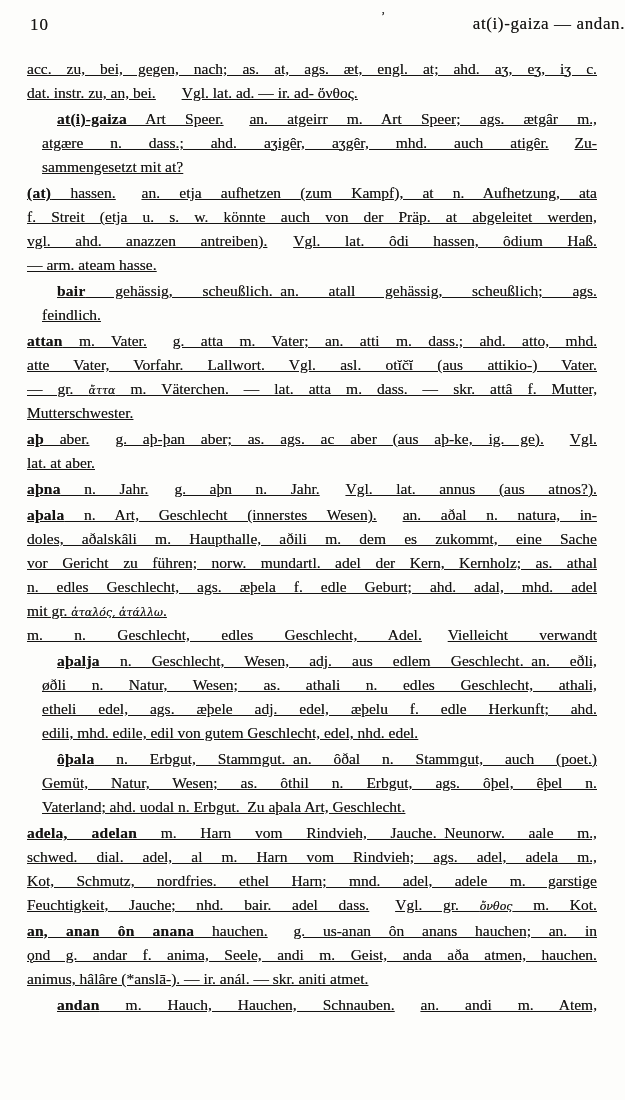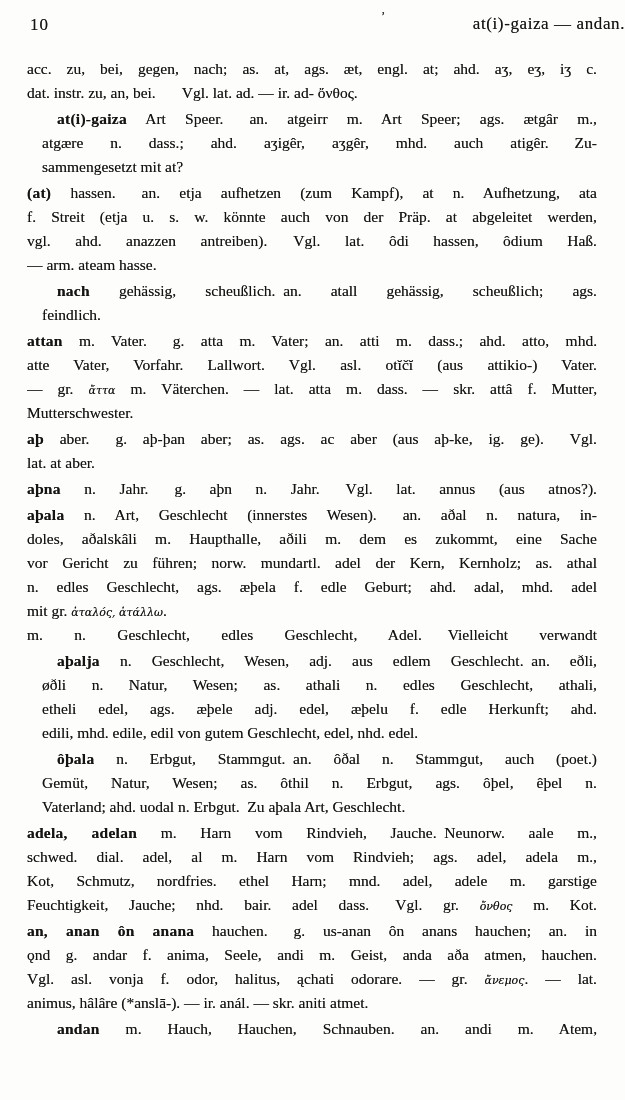--- a/index.html
+++ b/index.html
@@ -10,21 +10,21 @@
     font-family:"Liberation Serif","DejaVu Serif",serif;
     color:#151413;
     overflow:hidden;
     text-shadow:0 0 .45px rgba(20,18,16,.6);
   }
   .header{position:absolute;top:14px;left:0;right:0;height:26px;font-size:17px;}
   .page-num{position:absolute;left:30px;top:1px;letter-spacing:1px;}
   .running-title{text-align:right;letter-spacing:.6px;}
   .stray{position:absolute;left:381px;top:-6px;font-size:13px;color:#2a2a2a;}
   .content{position:absolute;left:27px;top:57px;width:570px;}
-  .entry{margin-top:2px;}
+  .entry{margin-top:2px;text-decoration:underline;}
   .entry.cont{margin-top:0;}
   .entry.sub{margin-left:15px;}
   .entry.sub .line:first-child{text-indent:15px;}
   .line{
     font-size:15.5px;line-height:24px;height:24px;
     text-align:justify;text-align-last:justify;
     overflow:hidden;white-space:normal;
   }
   .line.last{text-align-last:left;}
   .lem{font-weight:700;letter-spacing:.25px;}
@@ -50,21 +50,21 @@
         <div class="line"><span>atgære n. dass.; ahd. aʒigêr, aʒgêr, mhd. auch atigêr.</span><span class="gap"></span><span>Zu-</span></div>
         <div class="line last"><span>sammengesetzt mit at?</span></div>
       </div>
       <div class="entry main">
         <div class="line"><span class="lem">(at)</span><span> hassen.</span><span class="gap"></span><span>an. etja aufhetzen (zum Kampf), at n. Aufhetzung, ata</span></div>
         <div class="line"><span>f. Streit (etja u. s. w. könnte auch von der Präp. at abgeleitet werden,</span></div>
         <div class="line"><span>vgl. ahd. anazzen antreiben).</span><span class="gap"></span><span>Vgl. lat. ôdi hassen, ôdium Haß.</span></div>
         <div class="line last"><span>— arm. ateam hasse.</span></div>
       </div>
       <div class="entry sub">
-        <div class="line"><span class="lem">nach</span><span> gehässig, scheußlich. an. atall gehässig, scheußlich; ags.</span></div>
+        <div class="line"><span class="lem">bair</span><span> gehässig, scheußlich. an. atall gehässig, scheußlich; ags.</span></div>
         <div class="line last"><span>feindlich.</span></div>
       </div>
       <div class="entry main">
         <div class="line"><span class="lem">attan</span><span> m. Vater.</span><span class="gap"></span><span>g. atta m. Vater; an. atti m. dass.; ahd. atto, mhd.</span></div>
         <div class="line"><span>atte Vater, Vorfahr. Lallwort. Vgl. asl. otĭčĭ (aus attikio-) Vater.</span></div>
         <div class="line"><span>— gr. </span><span class="grk">ἄττα</span><span> m. Väterchen. — lat. atta m. dass. — skr. attâ f. Mutter,</span></div>
         <div class="line last"><span>Mutterschwester.</span></div>
       </div>
       <div class="entry main">
         <div class="line"><span class="lem">aþ</span><span> aber.</span><span class="gap"></span><span>g. aþ-þan aber; as. ags. ac aber (aus aþ-ke, ig. ge).</span><span class="gap"></span><span>Vgl.</span></div>
@@ -94,20 +94,19 @@
       </div>
       <div class="entry main">
         <div class="line"><span class="lem">adela, adelan</span><span> m. Harn vom Rindvieh, Jauche. Neunorw. aale m.,</span></div>
         <div class="line"><span>schwed. dial. adel, al m. Harn vom Rindvieh; ags. adel, adela m.,</span></div>
         <div class="line"><span>Kot, Schmutz, nordfries. ethel Harn; mnd. adel, adele m. garstige</span></div>
         <div class="line"><span>Feuchtigkeit, Jauche; nhd. bair. adel dass.</span><span class="gap"></span><span>Vgl. gr. </span><span class="grk">ὄνθος</span><span> m. Kot.</span></div>
       </div>
       <div class="entry main">
         <div class="line"><span class="lem">an, anan ôn anana</span><span> hauchen.</span><span class="gap"></span><span>g. us-anan ôn anans hauchen; an. in</span></div>
         <div class="line"><span>ǫnd g. andar f. anima, Seele, andi m. Geist, anda aða atmen, hauchen.</span></div>
-        <div class="line"><span>Vgl. asl. vonja f. odor, halitus, ąchati odorare. — gr. </span><span class="grk">ἄνεμος</span><span>. — lat.</span></div>
         <div class="line last"><span>animus, hâlâre (*anslā-). — ir. anál. — skr. aniti atmet.</span></div>
       </div>
       <div class="entry sub">
         <div class="line"><span class="lem">andan</span><span> m. Hauch, Hauchen, Schnauben.</span><span class="gap"></span><span>an. andi m. Atem,</span></div>
       </div>
     </div>
 </div>
 
 </body></html>

